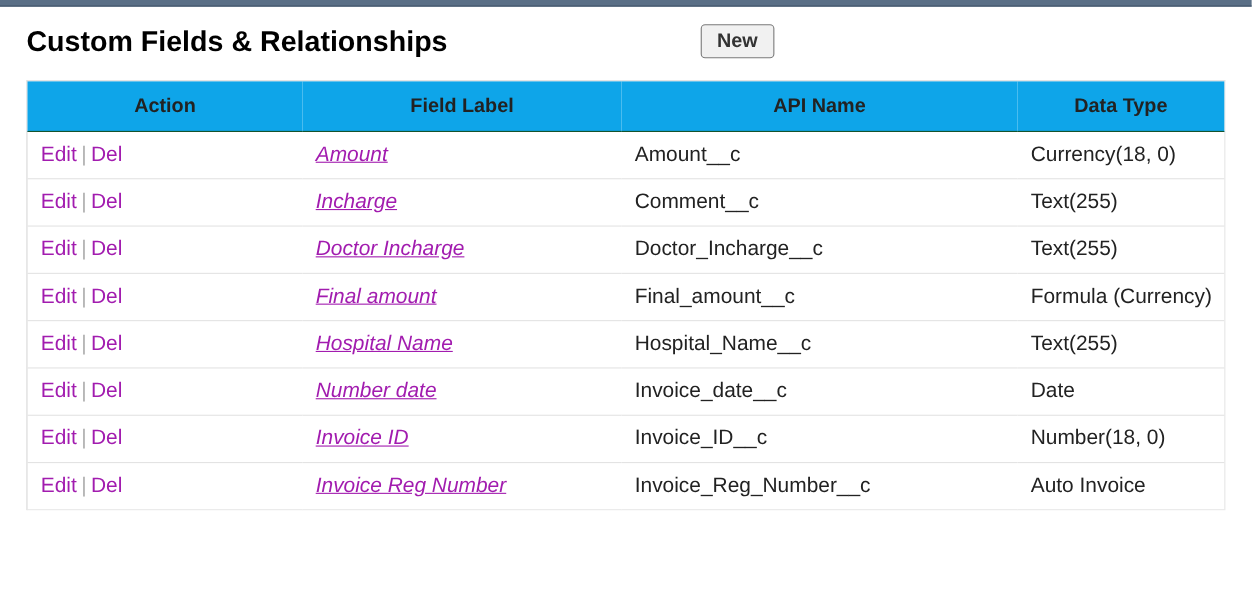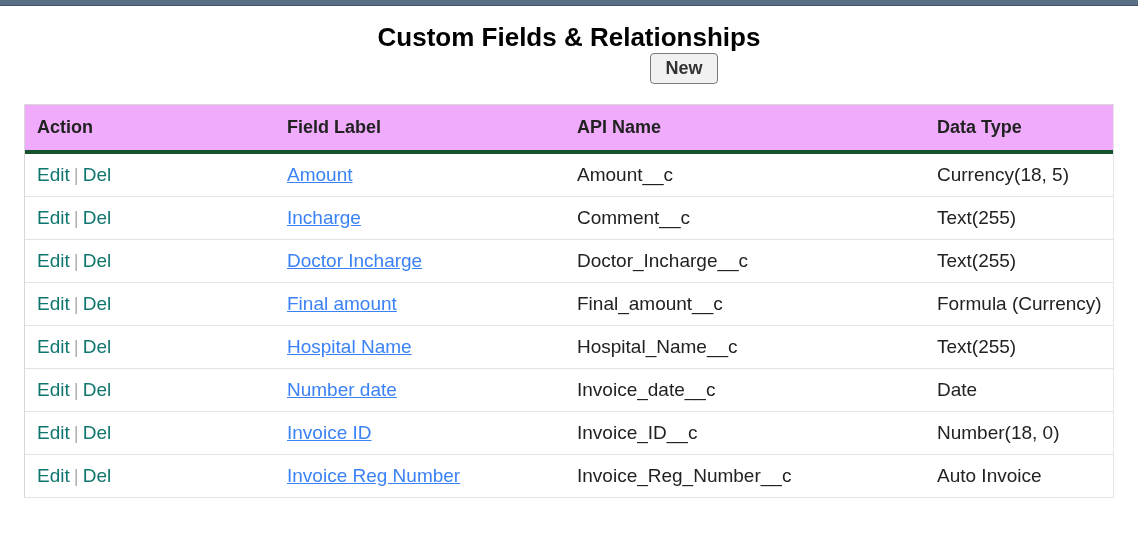--- a/index.html
+++ b/index.html
@@ -14,23 +14,21 @@
   .topbar {
     height: 6px;
     background: #5a6f86;
     border-bottom: 1px solid #3e5267;
   }
   .container {
     padding: 16px 24px 0 24px;
   }
   .header-row {
     display: flex;
-    align-items: center;
     margin-bottom: 20px;
-    flex-direction: column;
   }
   .section-title {
     font-size: 26px;
     font-weight: bold;
     color: #000;
     margin: 0;
   }
   .header-buttons {
     margin-left: 230px;
     display: flex;
@@ -51,49 +49,50 @@
     border-top: 1px solid #d8d8d8;
     border-left: 1px solid #d8d8d8;
     border-right: 1px solid #e6e6e6;
   }
   table {
     width: 100%;
     border-collapse: collapse;
     table-layout: fixed;
   }
   thead th {
-    text-align: left;
-    background: #f0abfc;
+    text-align: center;
+    background: #0ea5e9;
     font-weight: bold;
     font-size: 18px;
     padding: 12px 12px;
-    border-bottom: 4px solid #14532d;
+    border-bottom: 1px solid #14532d;
     color: #222;
   }
   tbody td {
     padding: 10px 12px;
     border-bottom: 1px solid #e3e3e3;
     font-size: 19px;
     vertical-align: middle;
     white-space: nowrap;
     overflow: hidden;
   }
   .action-link {
-    color: #0f766e;
+    color: #a21caf;
     cursor: pointer;
     text-decoration: none;
   }
   .action-sep {
     color: #b0b0b0;
     margin: 0 4px;
   }
   .field-label-link {
-    color: #3b82f6;
+    color: #a21caf;
     text-decoration: underline;
     cursor: pointer;
+    font-style: italic;
   }
   col.c-action { width: 250px; }
   col.c-label  { width: 290px; }
   col.c-api    { width: 360px; }
   col.c-type   { width: auto; }
 </style>
 </head>
 <body>
 
 <div class="topbar"></div>
@@ -120,21 +119,21 @@
           <th>Field Label</th>
           <th>API Name</th>
           <th>Data Type</th>
         </tr>
       </thead>
       <tbody id="rows">
           <tr>
             <td><a class="action-link">Edit</a><span class="action-sep">|</span><a class="action-link">Del</a></td>
             <td><a class="field-label-link">Amount</a></td>
             <td>Amount__c</td>
-            <td>Currency(18, 5)</td>
+            <td>Currency(18, 0)</td>
           </tr>
           <tr>
             <td><a class="action-link">Edit</a><span class="action-sep">|</span><a class="action-link">Del</a></td>
             <td><a class="field-label-link">Incharge</a></td>
             <td>Comment__c</td>
             <td>Text(255)</td>
           </tr>
           <tr>
             <td><a class="action-link">Edit</a><span class="action-sep">|</span><a class="action-link">Del</a></td>
             <td><a class="field-label-link">Doctor Incharge</a></td>

